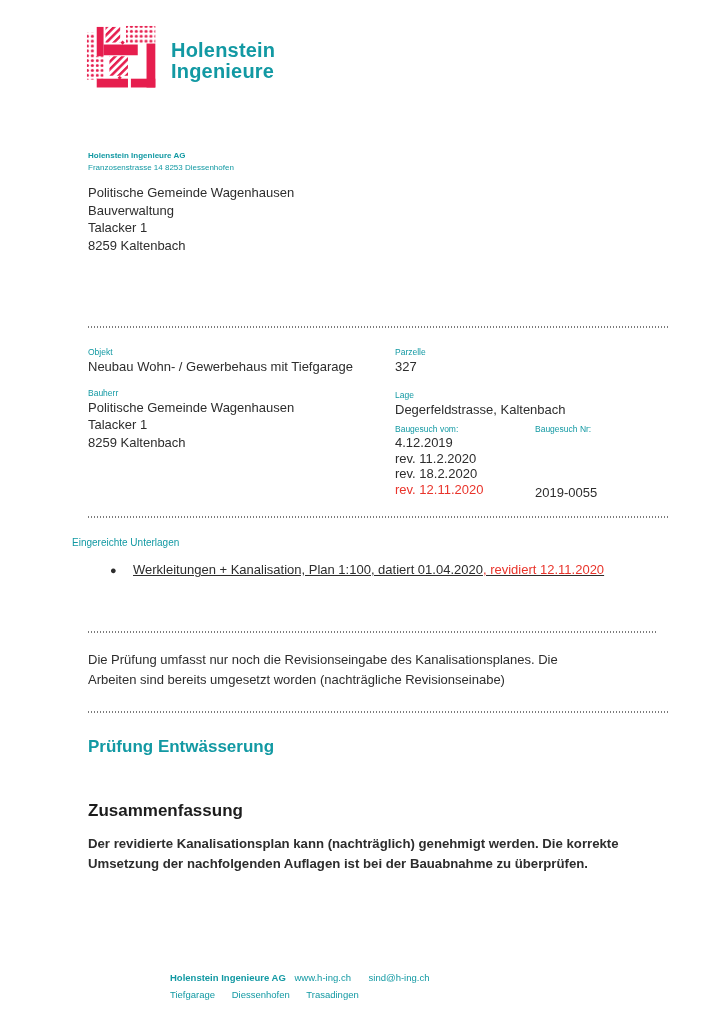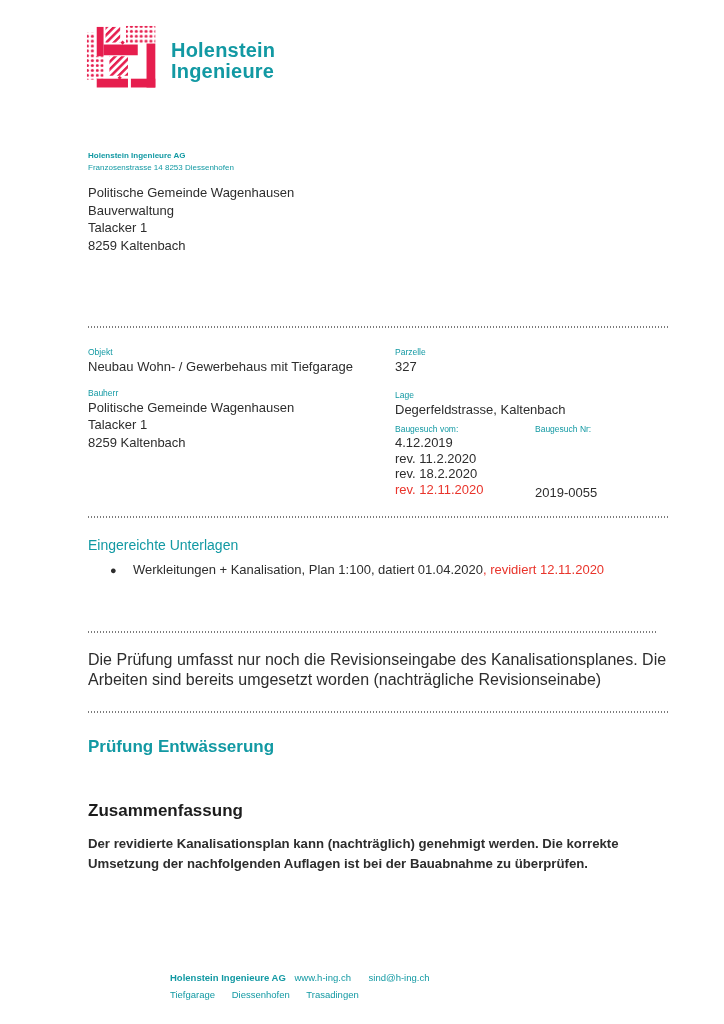--- a/index.html
+++ b/index.html
@@ -34,25 +34,25 @@
   .f-objekt{left:88px;top:346px;}
   .f-parzelle{left:395px;top:346px;}
   .f-bauherr{left:88px;top:387px;}
   .f-lage{left:395px;top:389px;}
   .f-dates{left:395px;top:423px;}
   .f-dates .value{line-height:15.6px;}
   .f-nr{left:535px;top:423px;width:120px;height:80px;}
   .f-nr .value{position:absolute;left:0;top:61px;text-align:center;}
   .red{color:#e9342b;text-align:right;}
   
-  .unterlagen-label{position:absolute;left:88px;top:537px;font-size:14px;color:#1299a3;}
-  .bullet-row{position:absolute;left:110px;top:561px;font-size:13px;line-height:17px;}
+  .unterlagen-label{position:absolute;left:72px;top:537px;font-size:10px;color:#1299a3;}
+  .bullet-row{position:absolute;left:110px;top:561px;font-size:13px;line-height:17px;text-decoration:underline;}
   .bullet-glyph{display:inline-block;width:23px;font-size:11px;vertical-align:top;padding-top:1px;}
   
-  .note{position:absolute;left:88px;top:650px;font-size:16px;line-height:20.3px;}
+  .note{position:absolute;left:88px;top:650px;font-size:13px;line-height:20.3px;}
   .summary-text{position:absolute;left:88px;top:834px;font-size:13.2px;line-height:20.3px;font-weight:bold;}
   
   .footer{position:absolute;left:170px;top:970px;font-size:9.5px;line-height:16.5px;color:#1299a3;}
   .footer .row{white-space:nowrap;}
   .footer .company{font-weight:bold;margin-right:6px;}
   .footer .website{margin-right:15px;text-align:right;}
   .footer .loc{margin-right:14px;}
 </style>
 </head>
 <body>

